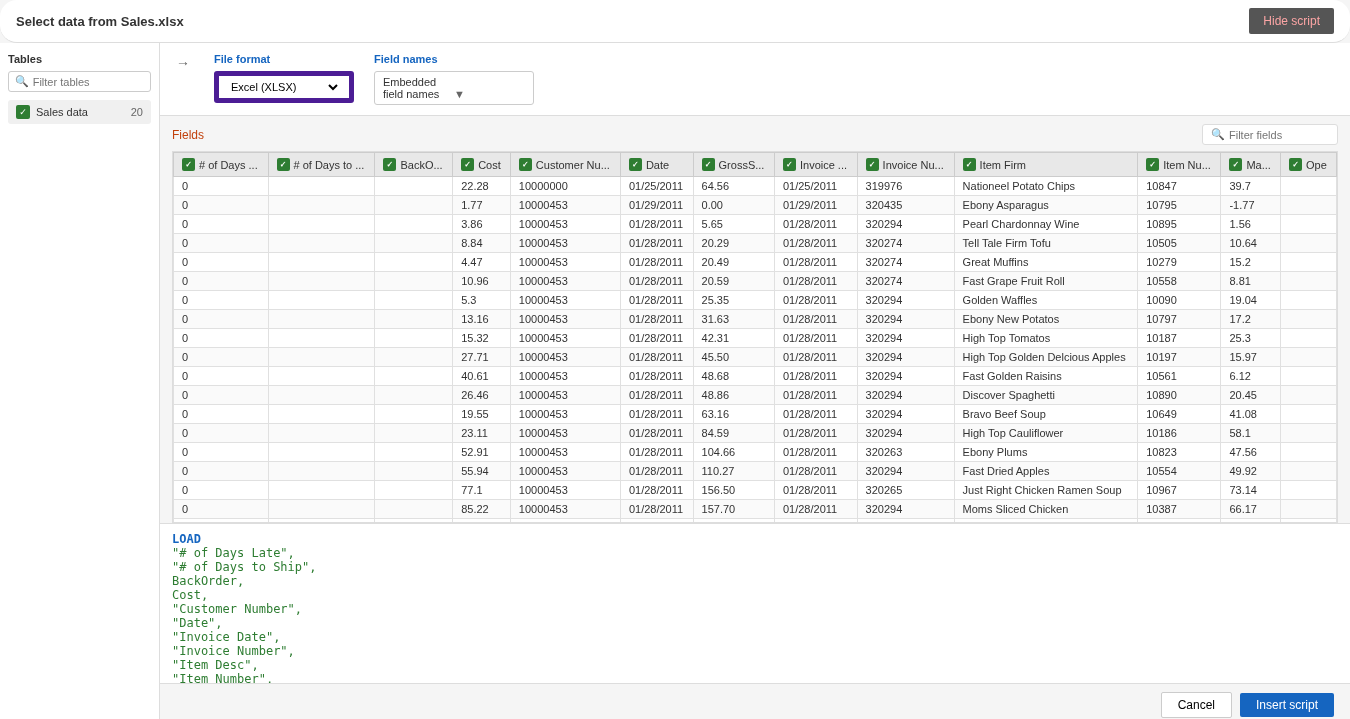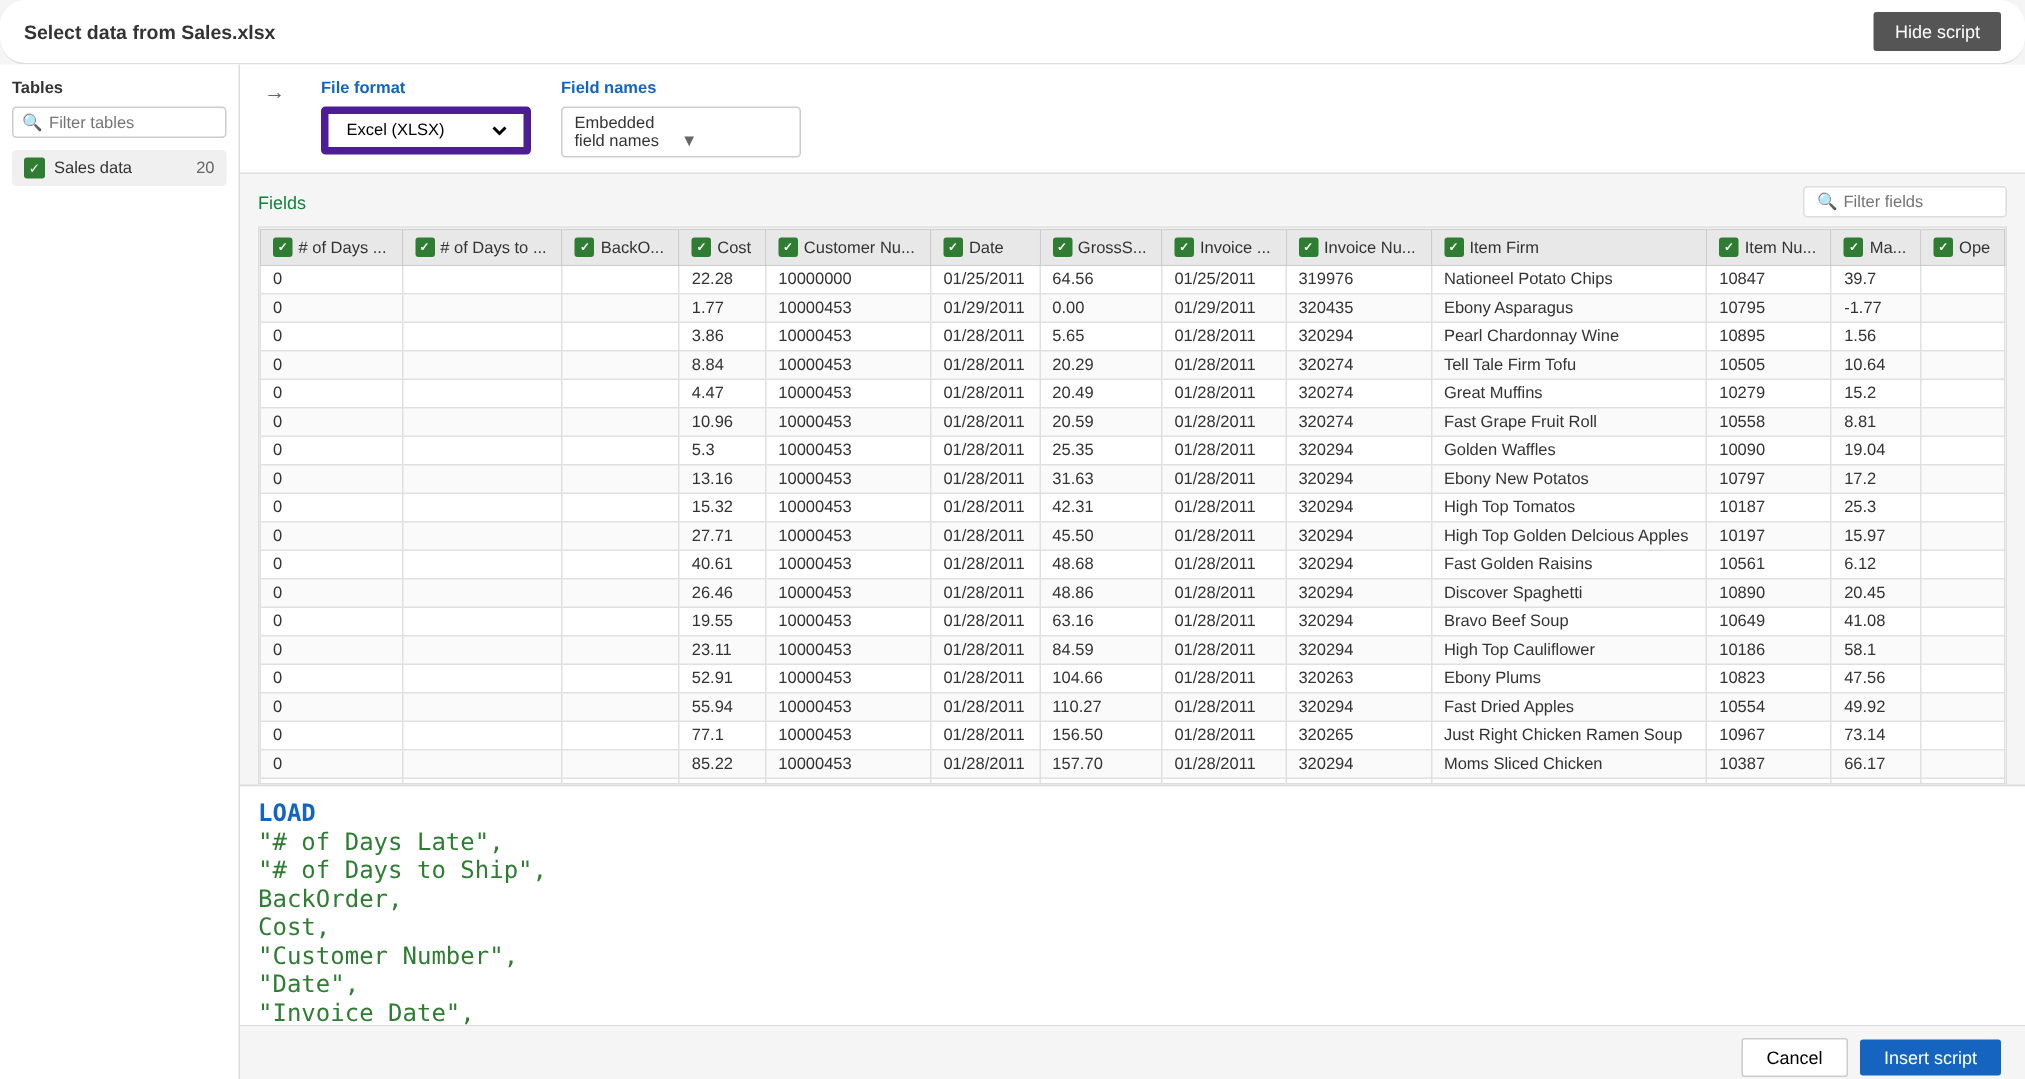--- a/index.html
+++ b/index.html
@@ -4,21 +4,21 @@
   <style>
     * { box-sizing: border-box; margin: 0; padding: 0; }
     body { font-family: Arial, sans-serif; font-size: 12px; background: #f5f5f5; color: #333; }
     
     .top-bar {
       display: flex; align-items: center; justify-content: space-between;
       padding: 8px 16px; background: #fff; border-bottom: 1px solid #ddd; border-radius: 17px;
     }
     .top-title { font-size: 13px; font-weight: bold; color: #333; }
     .hide-script-btn {
-      background: #555; color: #ffffff; border: none; padding: 6px 14px;
+      background: #555; color: #fca5a5; border: none; padding: 6px 14px;
       font-size: 12px; cursor: pointer; border-radius: 2px;
     }
     
     .main-content { display: flex; height: calc(100vh - 36px); }
     
     .left-panel {
       width: 160px; min-width: 160px; background: #fff;
       border-right: 1px solid #ddd; padding: 10px 8px;
     }
     .left-panel .section-title { font-size: 11px; font-weight: bold; color: #333; margin-bottom: 6px; }
@@ -78,21 +78,21 @@
     .hs-val {
       width: 40px; height: 26px; border-top: 1px solid #ccc; border-bottom: 1px solid #ccc;
       border-left: none; border-right: none; text-align: center; font-size: 11px;
       display: flex; align-items: center; justify-content: center;
     }
     
     .fields-area { display: flex; flex-direction: column; flex: 1; overflow: hidden; padding: 8px 12px 0; }
     .fields-header {
       display: flex; justify-content: space-between; align-items: center; margin-bottom: 6px;
     }
-    .fields-title { font-size: 12px; color: #15803d; }
+    .fields-title { font-size: 12px; color: #c2410c; }
     .filter-fields-wrapper {
       display: flex; align-items: center; border: 1px solid #ddd;
       border-radius: 3px; padding: 3px 8px; background: #fff;
     }
     .filter-fields-wrapper input { border: none; outline: none; font-size: 11px; color: #999; width: 100px; }
     
     .table-container { flex: 1; overflow: auto; border: 1px solid #ddd; background: #fff; position: relative; }
     
     .data-table { border-collapse: collapse; font-size: 11px; min-width: 100%; }
     .data-table th {
@@ -101,21 +101,21 @@
     }
     .col-header { display: flex; align-items: center; gap: 4px; }
     .col-checkbox { width: 13px; height: 13px; background: #2e7d32; border-radius: 2px; display: flex; align-items: center; justify-content: center; }
     .col-checkbox::after { content: '✓'; color: #fff; font-size: 8px; }
     .col-name { font-size: 11px; font-weight: normal; color: #333; }
     .data-table td { border: 1px solid #e0e0e0; padding: 3px 8px; white-space: nowrap; }
     .data-table tr:nth-child(even) td { background: #fafafa; }
     
     .script-area {
       height: 160px; background: #fff; border-top: 1px solid #ddd;
-      font-family: monospace; font-size: 16px; overflow-y: auto; padding: 8px 12px;
+      font-family: monospace; font-size: 12px; overflow-y: auto; padding: 8px 12px;
       color: #333; position: relative; flex-shrink: 0;
     }
     .script-area .keyword { color: #1565c0; font-weight: bold; }
     .script-area .field-ref { color: #2e7d32; }
     
     .bottom-bar {
       display: flex; justify-content: flex-end; align-items: center;
       gap: 8px; padding: 8px 16px; background: #f5f5f5; border-top: 1px solid #ddd;
     }
     .btn-cancel {

